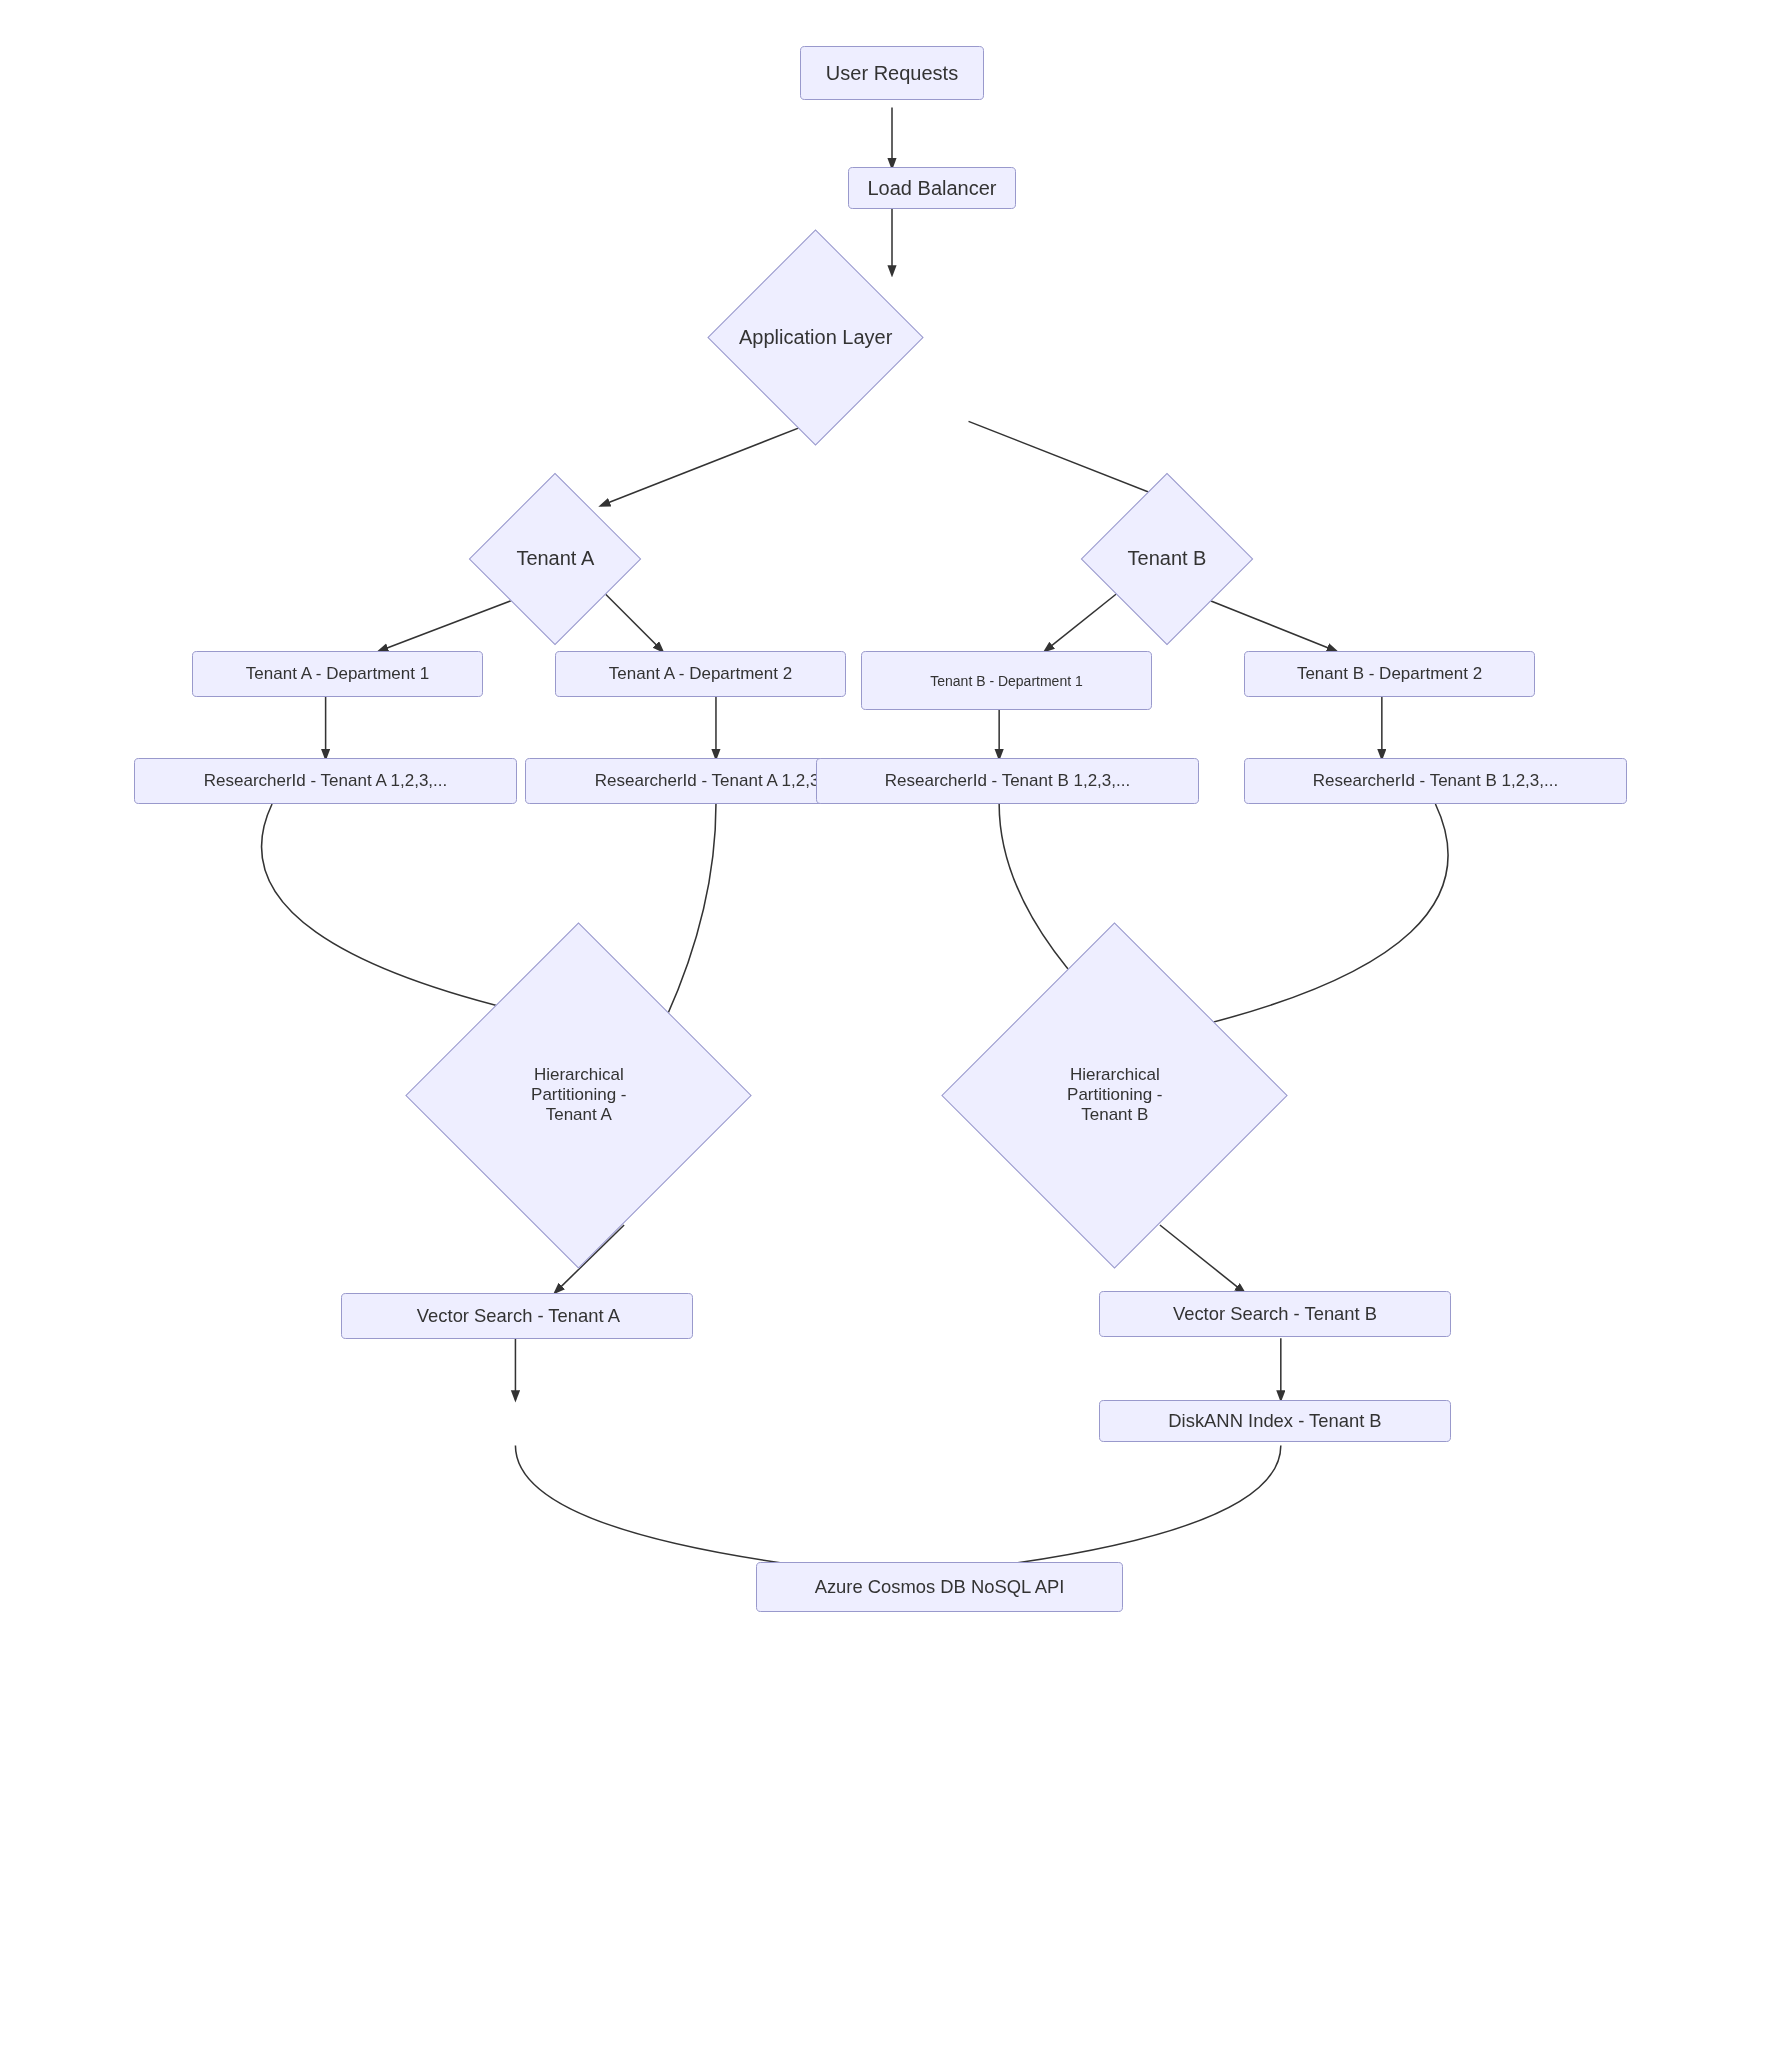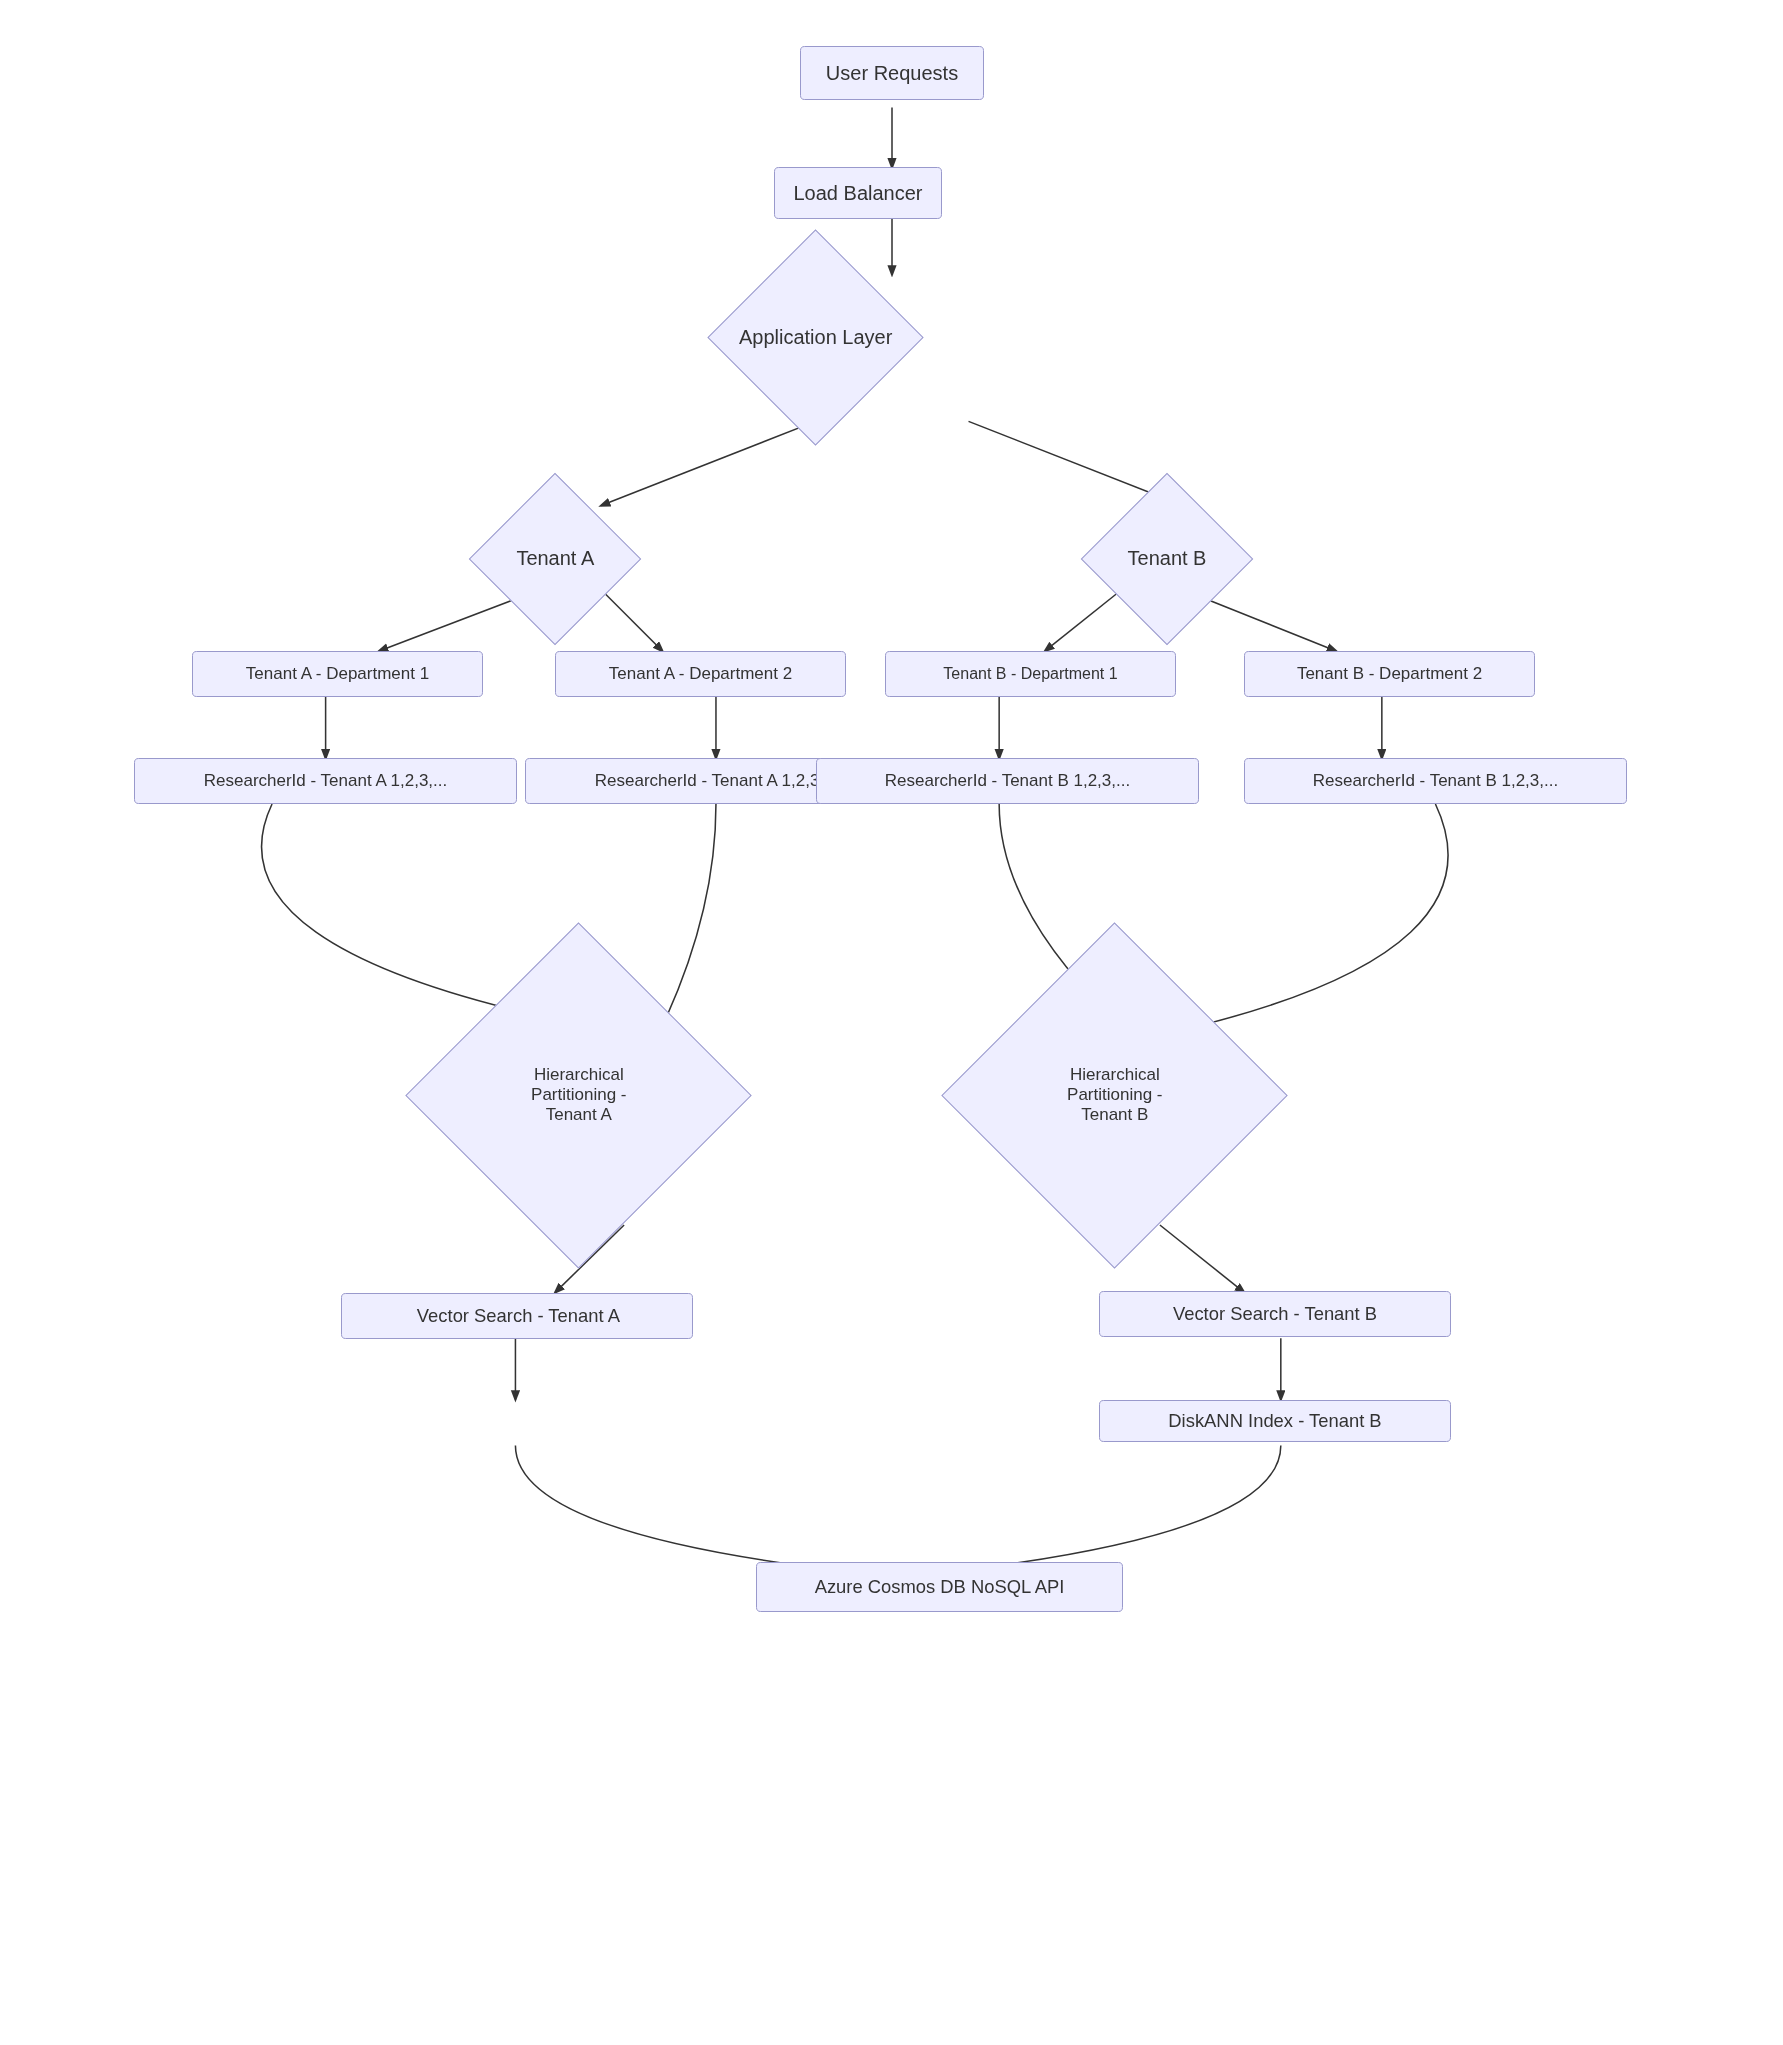--- a/index.html
+++ b/index.html
@@ -125,21 +125,21 @@
 
     <path d="M 608 1848 Q 608 1960 1020 2010" marker-end="url(#arrow)"></path>
 
     <path d="M 1608 1848 Q 1608 1960 1200 2010" marker-end="url(#arrow)"></path>
   </svg>
 
   <div class="node-rect" style="left:750px; top:15px; width:184px; height:54px;">
     <span>User Requests</span>
   </div>
 
-  <div class="node-rect" style="left:724px; top:136px; width:168px; height:52px;">
+  <div class="node-rect" style="left:798px; top:136px; width:168px; height:42px;">
     <span>Load Balancer</span>
   </div>
 
   <div class="node-diamond" style="left:689px; top:230px; width:153px; height:153px;">
     <span class="label">Application Layer</span>
   </div>
 
   <div class="node-diamond" style="left:444px; top:467px; width:122px; height:122px;">
     <span class="label">Tenant A</span>
   </div>
@@ -149,21 +149,21 @@
   </div>
 
   <div class="node-rect" style="left:142px; top:620px; width:291px; height:46px; font-size:17px;">
     <span>Tenant A - Department 1</span>
   </div>
 
   <div class="node-rect" style="left:505px; top:620px; width:291px; height:46px; font-size:17px;justify-content:center;">
     <span>Tenant A - Department 2</span>
   </div>
 
-  <div class="node-rect" style="left:811px; top:620px; width:291px; height:46px; font-size:16px;margin-left:24px;">
+  <div class="node-rect" style="left:811px; top:620px; width:291px; height:59px; font-size:14px;">
     <span>Tenant B - Department 1</span>
   </div>
 
   <div class="node-rect" style="left:1194px; top:620px; width:291px; height:46px; font-size:17px;">
     <span>Tenant B - Department 2</span>
   </div>
 
   <div class="node-rect" style="left:84px; top:727px; width:383px; height:46px; font-size:17px;">
     <span>ResearcherId - Tenant A 1,2,3,...</span>
   </div>

